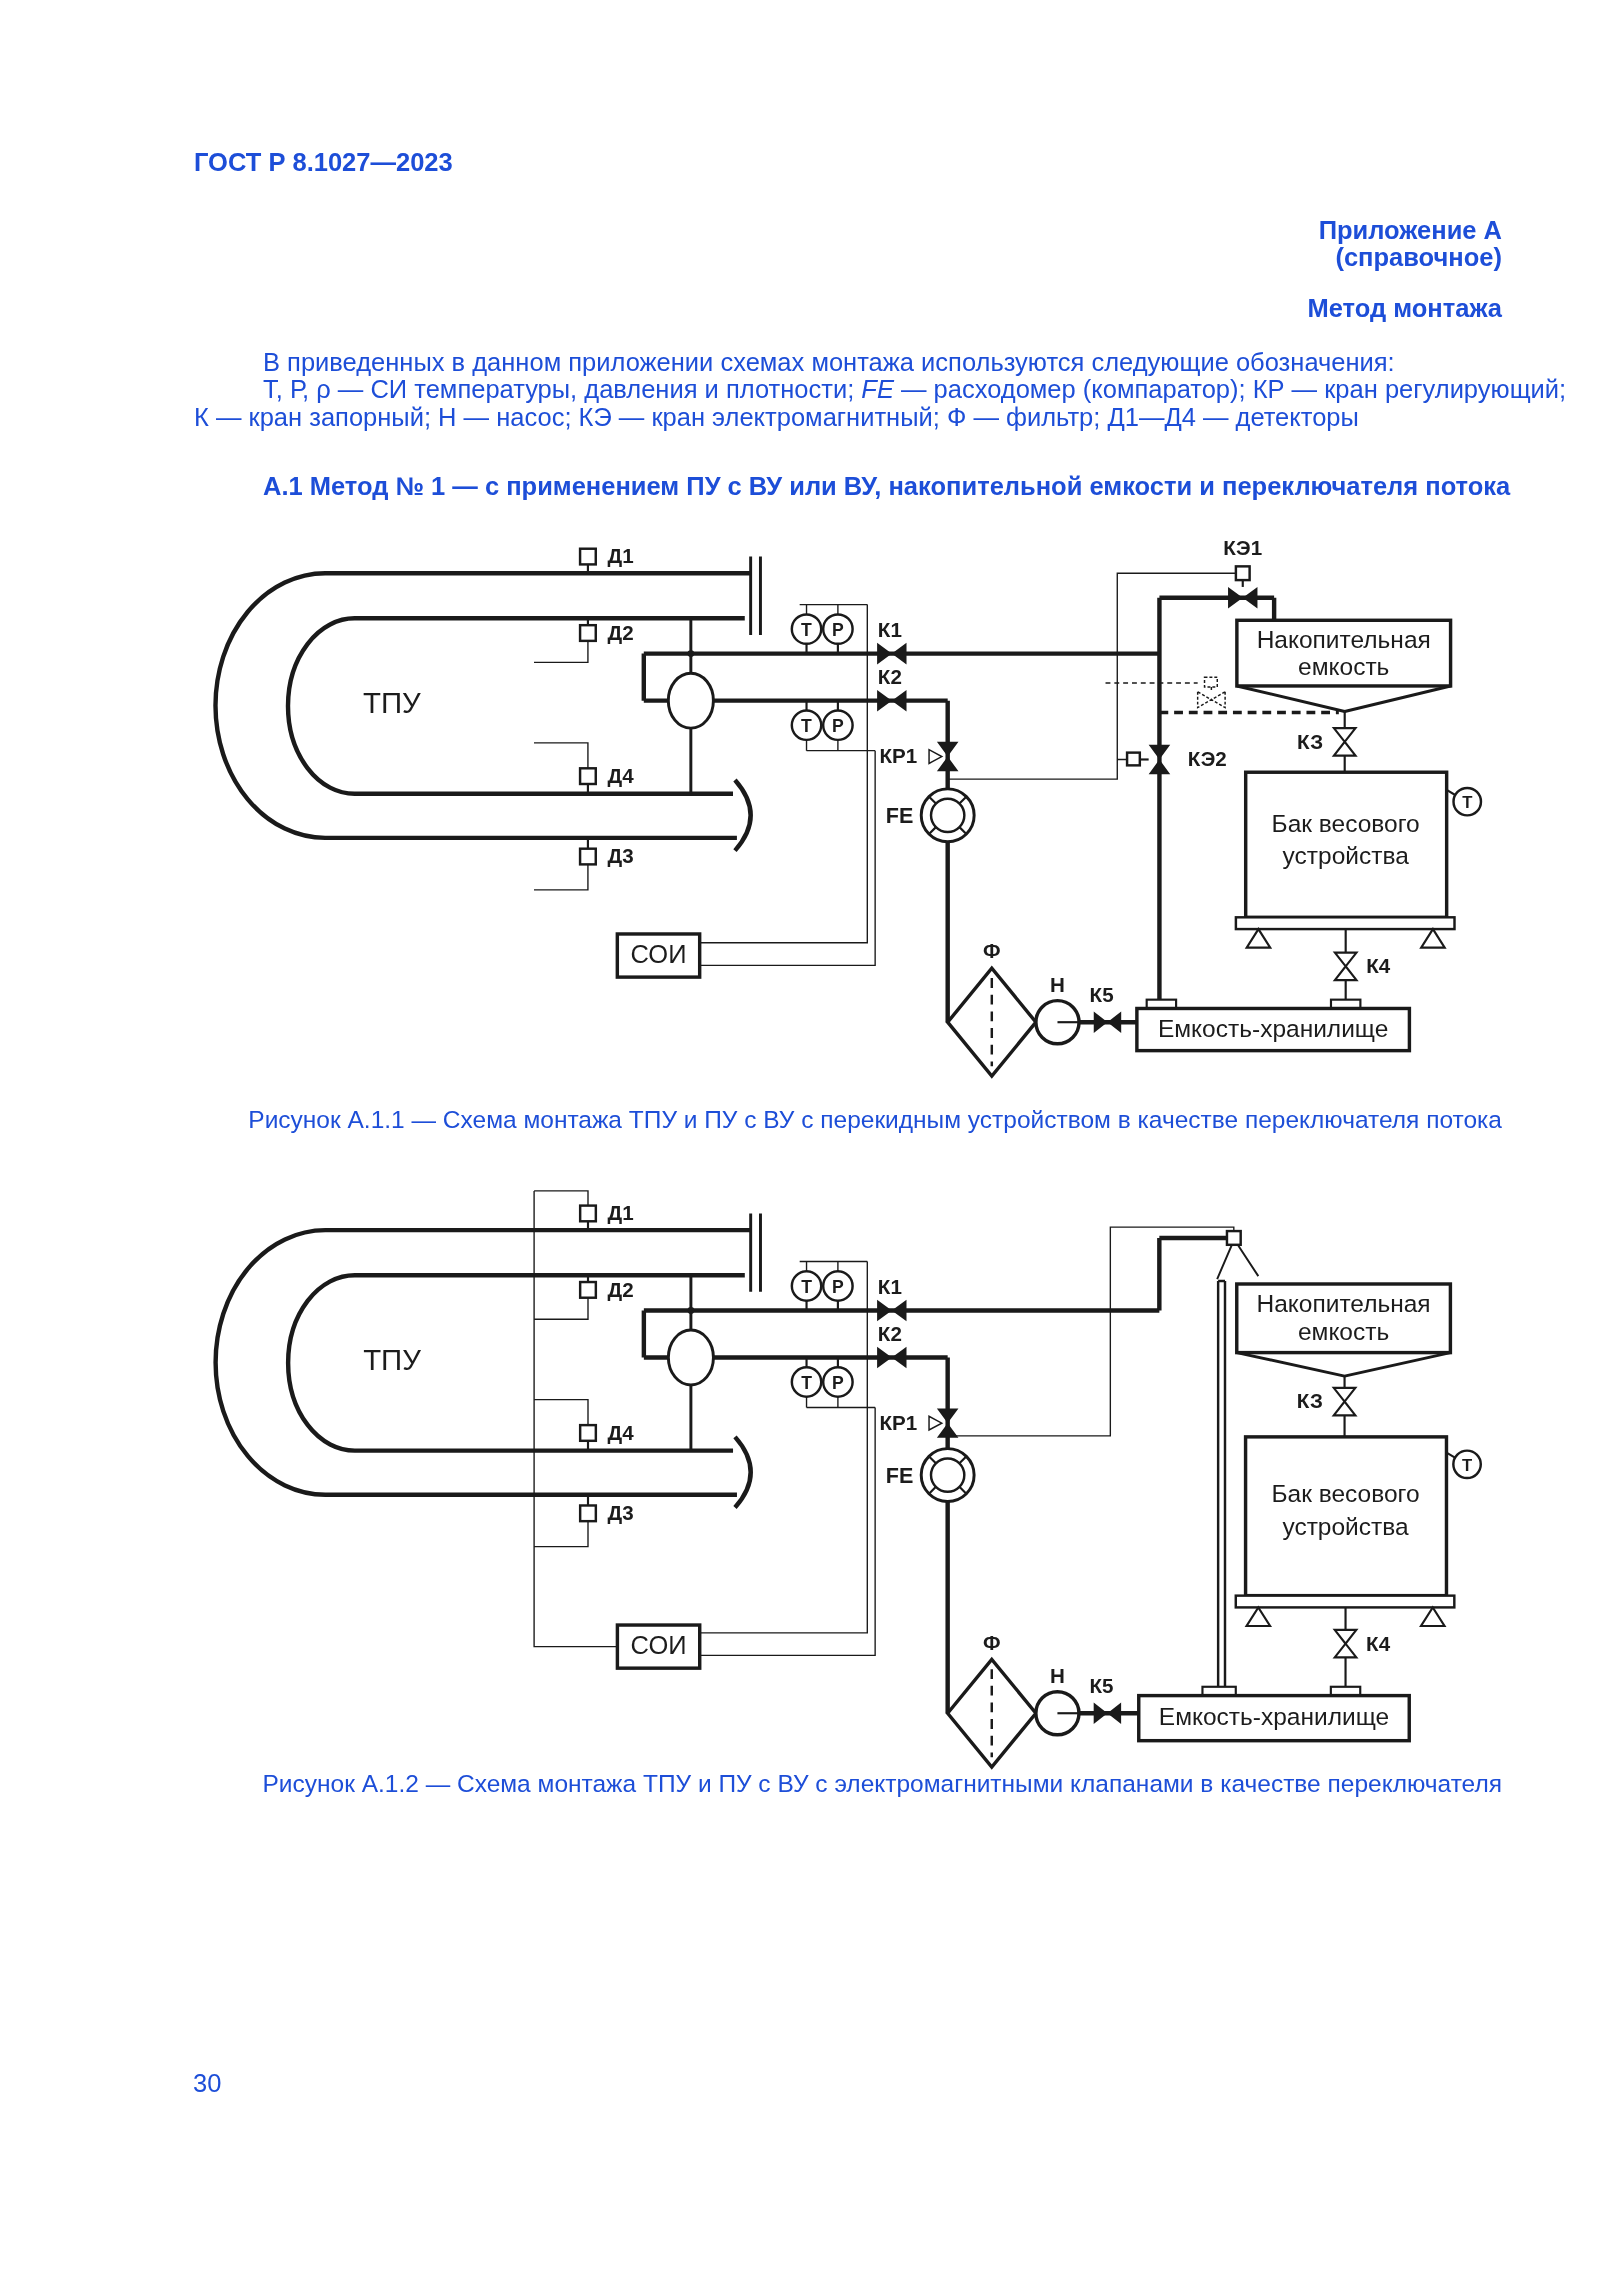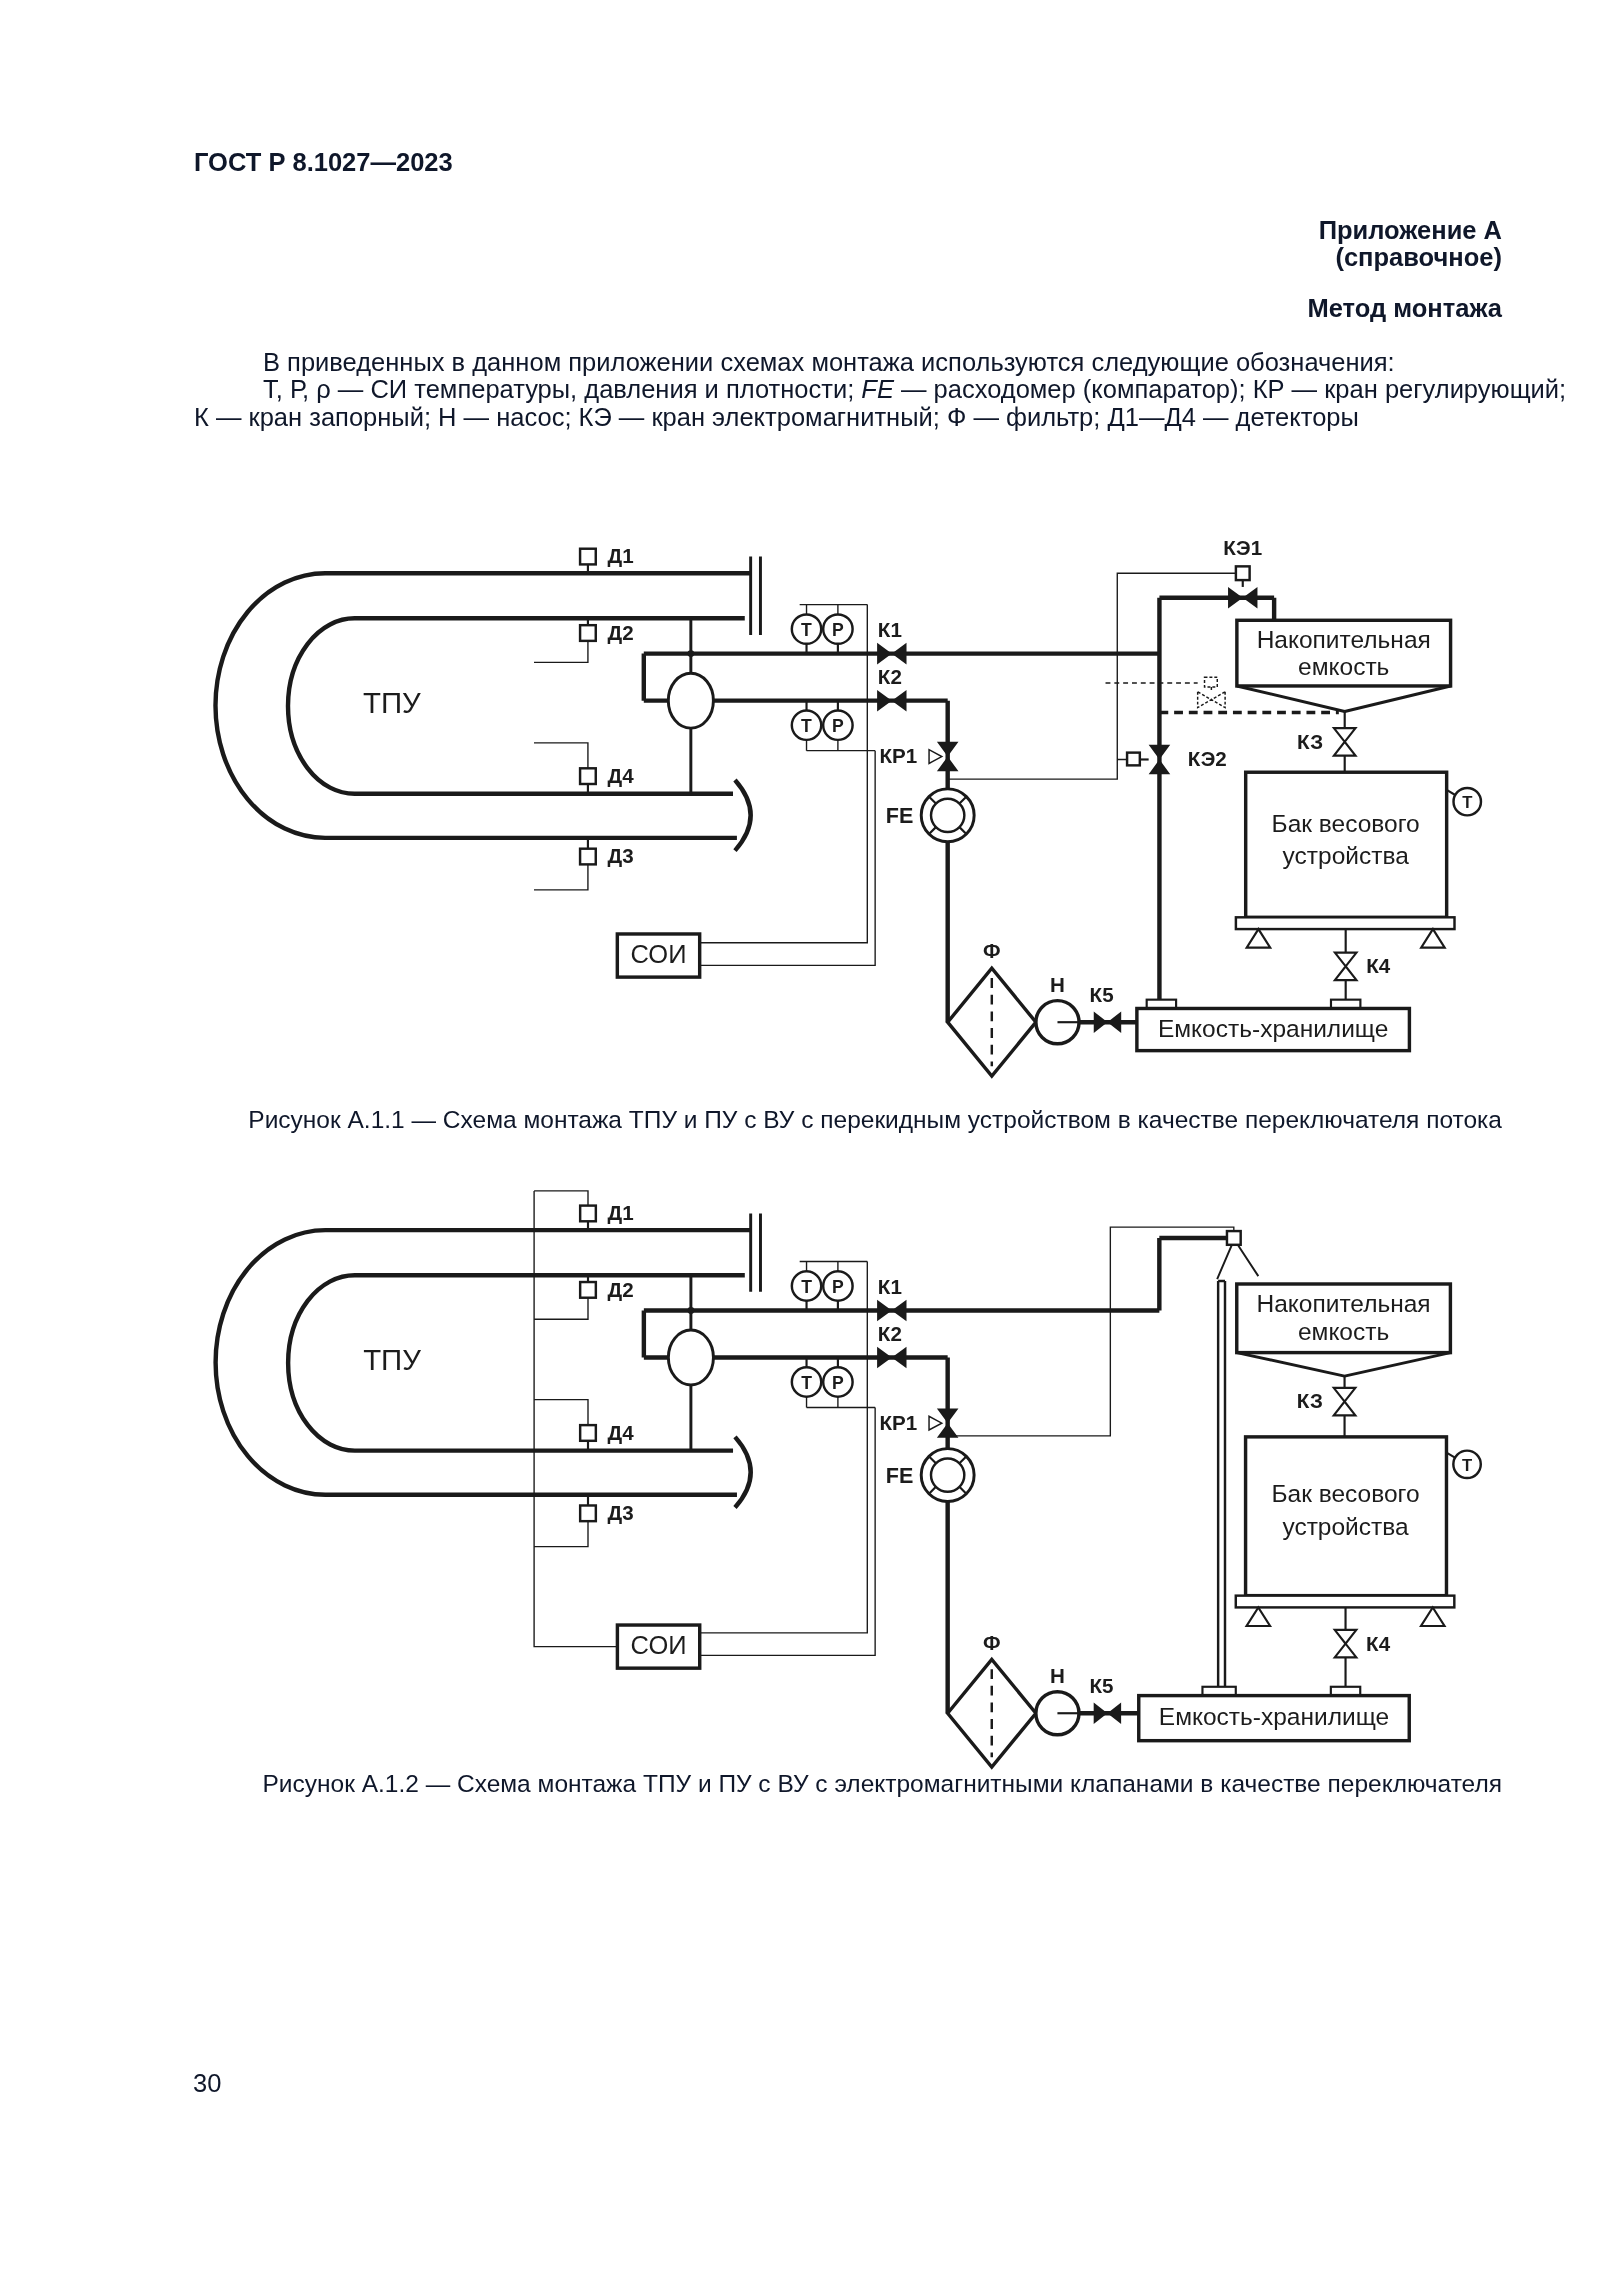--- a/index.html
+++ b/index.html
@@ -1,17 +1,17 @@
 <!DOCTYPE html>
 <html><head>
 <meta charset="utf-8">
 <style>
   html,body{margin:0;padding:0;background:#888;}
   .page{position:relative;width:1621px;height:2293px;background:#ffffff;
-        font-family:"Liberation Sans", sans-serif;color:#0f172a;overflow:hidden;}
+        font-family:"Liberation Sans", sans-serif;color:#1d4ed8;overflow:hidden;}
   .abs{position:absolute;}
   .b{font-weight:bold;}
   .ctr{left:194px;width:1308px;text-align:right;}
   .body-txt{font-size:25.5px;line-height:27.4px;white-space:nowrap;}
   .cap{font-size:24.5px;}
   .it{font-style:italic;}
   svg{position:absolute;}
   svg text{font-family:"Liberation Sans", sans-serif;fill:#1c1c1c;}
   .lbl{font-size:21px;font-weight:700;}
   .ilbl{font-size:18px;font-weight:600;}
@@ -37,20 +37,21 @@
   <div class="abs body-txt b" style="left:194px;top:149px;">ГОСТ Р 8.1027—2023</div>
 
   <div class="abs ctr body-txt b" style="top:217px;">Приложение А</div>
   <div class="abs ctr body-txt b" style="top:244px;">(справочное)</div>
   <div class="abs ctr body-txt b" style="top:295px;">Метод монтажа</div>
 
   <div class="abs body-txt" style="left:263px;top:349px;">В приведенных в данном приложении схемах монтажа используются следующие обозначения:</div>
   <div class="abs body-txt" style="left:263px;top:376px;"><span>Т, Р, ρ — СИ температуры, давления и плотности; </span><span class="it">FE</span><span> — расходомер (компаратор); КР — кран регулирующий;</span></div>
   <div class="abs body-txt" style="left:194px;top:404px;">К — кран запорный; Н — насос; КЭ — кран электромагнитный; Ф — фильтр; Д1—Д4 — детекторы</div>
 
+  <div class="abs body-txt b" style="left:263px;top:473px;">А.1 Метод № 1 — с применением ПУ с ВУ или ВУ, накопительной емкости и переключателя потока</div>
 
   <svg style="left:186px;top:534px;" width="1343" height="549" viewBox="190 545 1370 560">
     <g>
       <path class="pipe" d="M 766 585 H 332 A 112 135 0 0 0 332 855 H 752"></path>
       <path class="pipe" d="M 760 631 H 362 A 68 89.5 0 0 0 362 810 H 748"></path>
       <path class="mid" d="M 766 568 V 648 M 776 568 V 648"></path>
       <path class="pipe" d="M 750 796 Q 782 832 750 868"></path>
       <text class="tpu" x="400" y="728" text-anchor="middle">ТПУ</text>
     </g>
 

